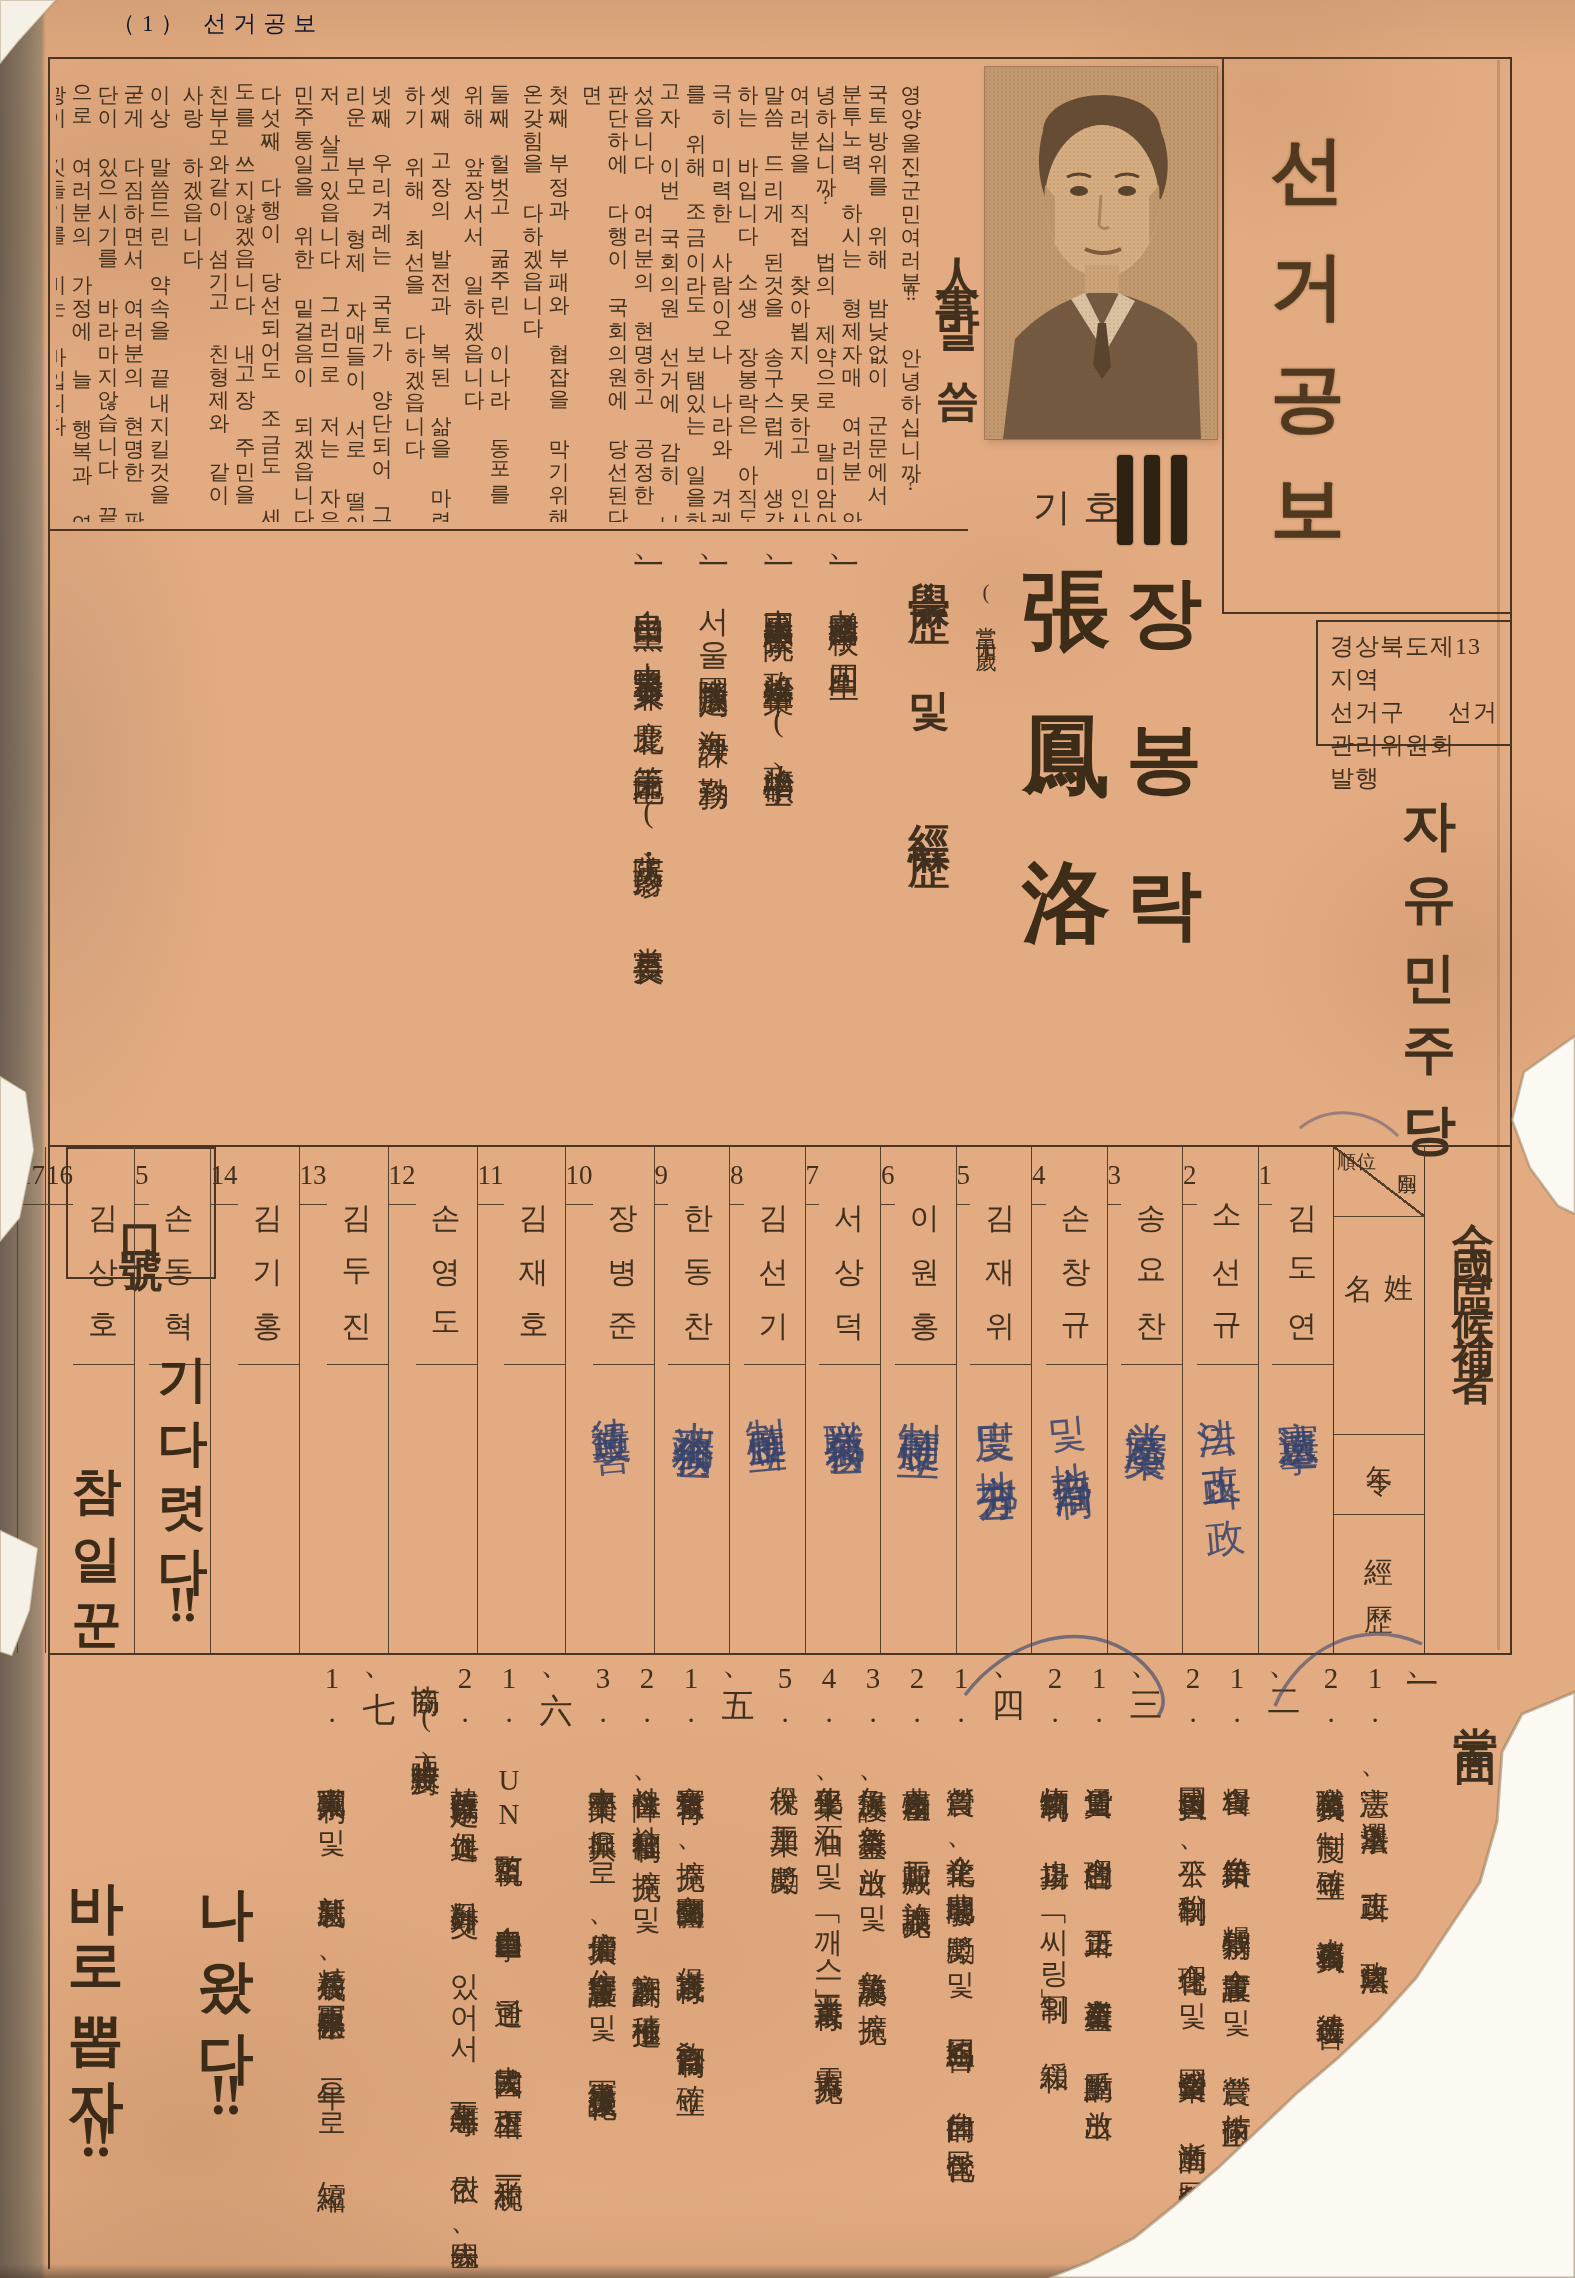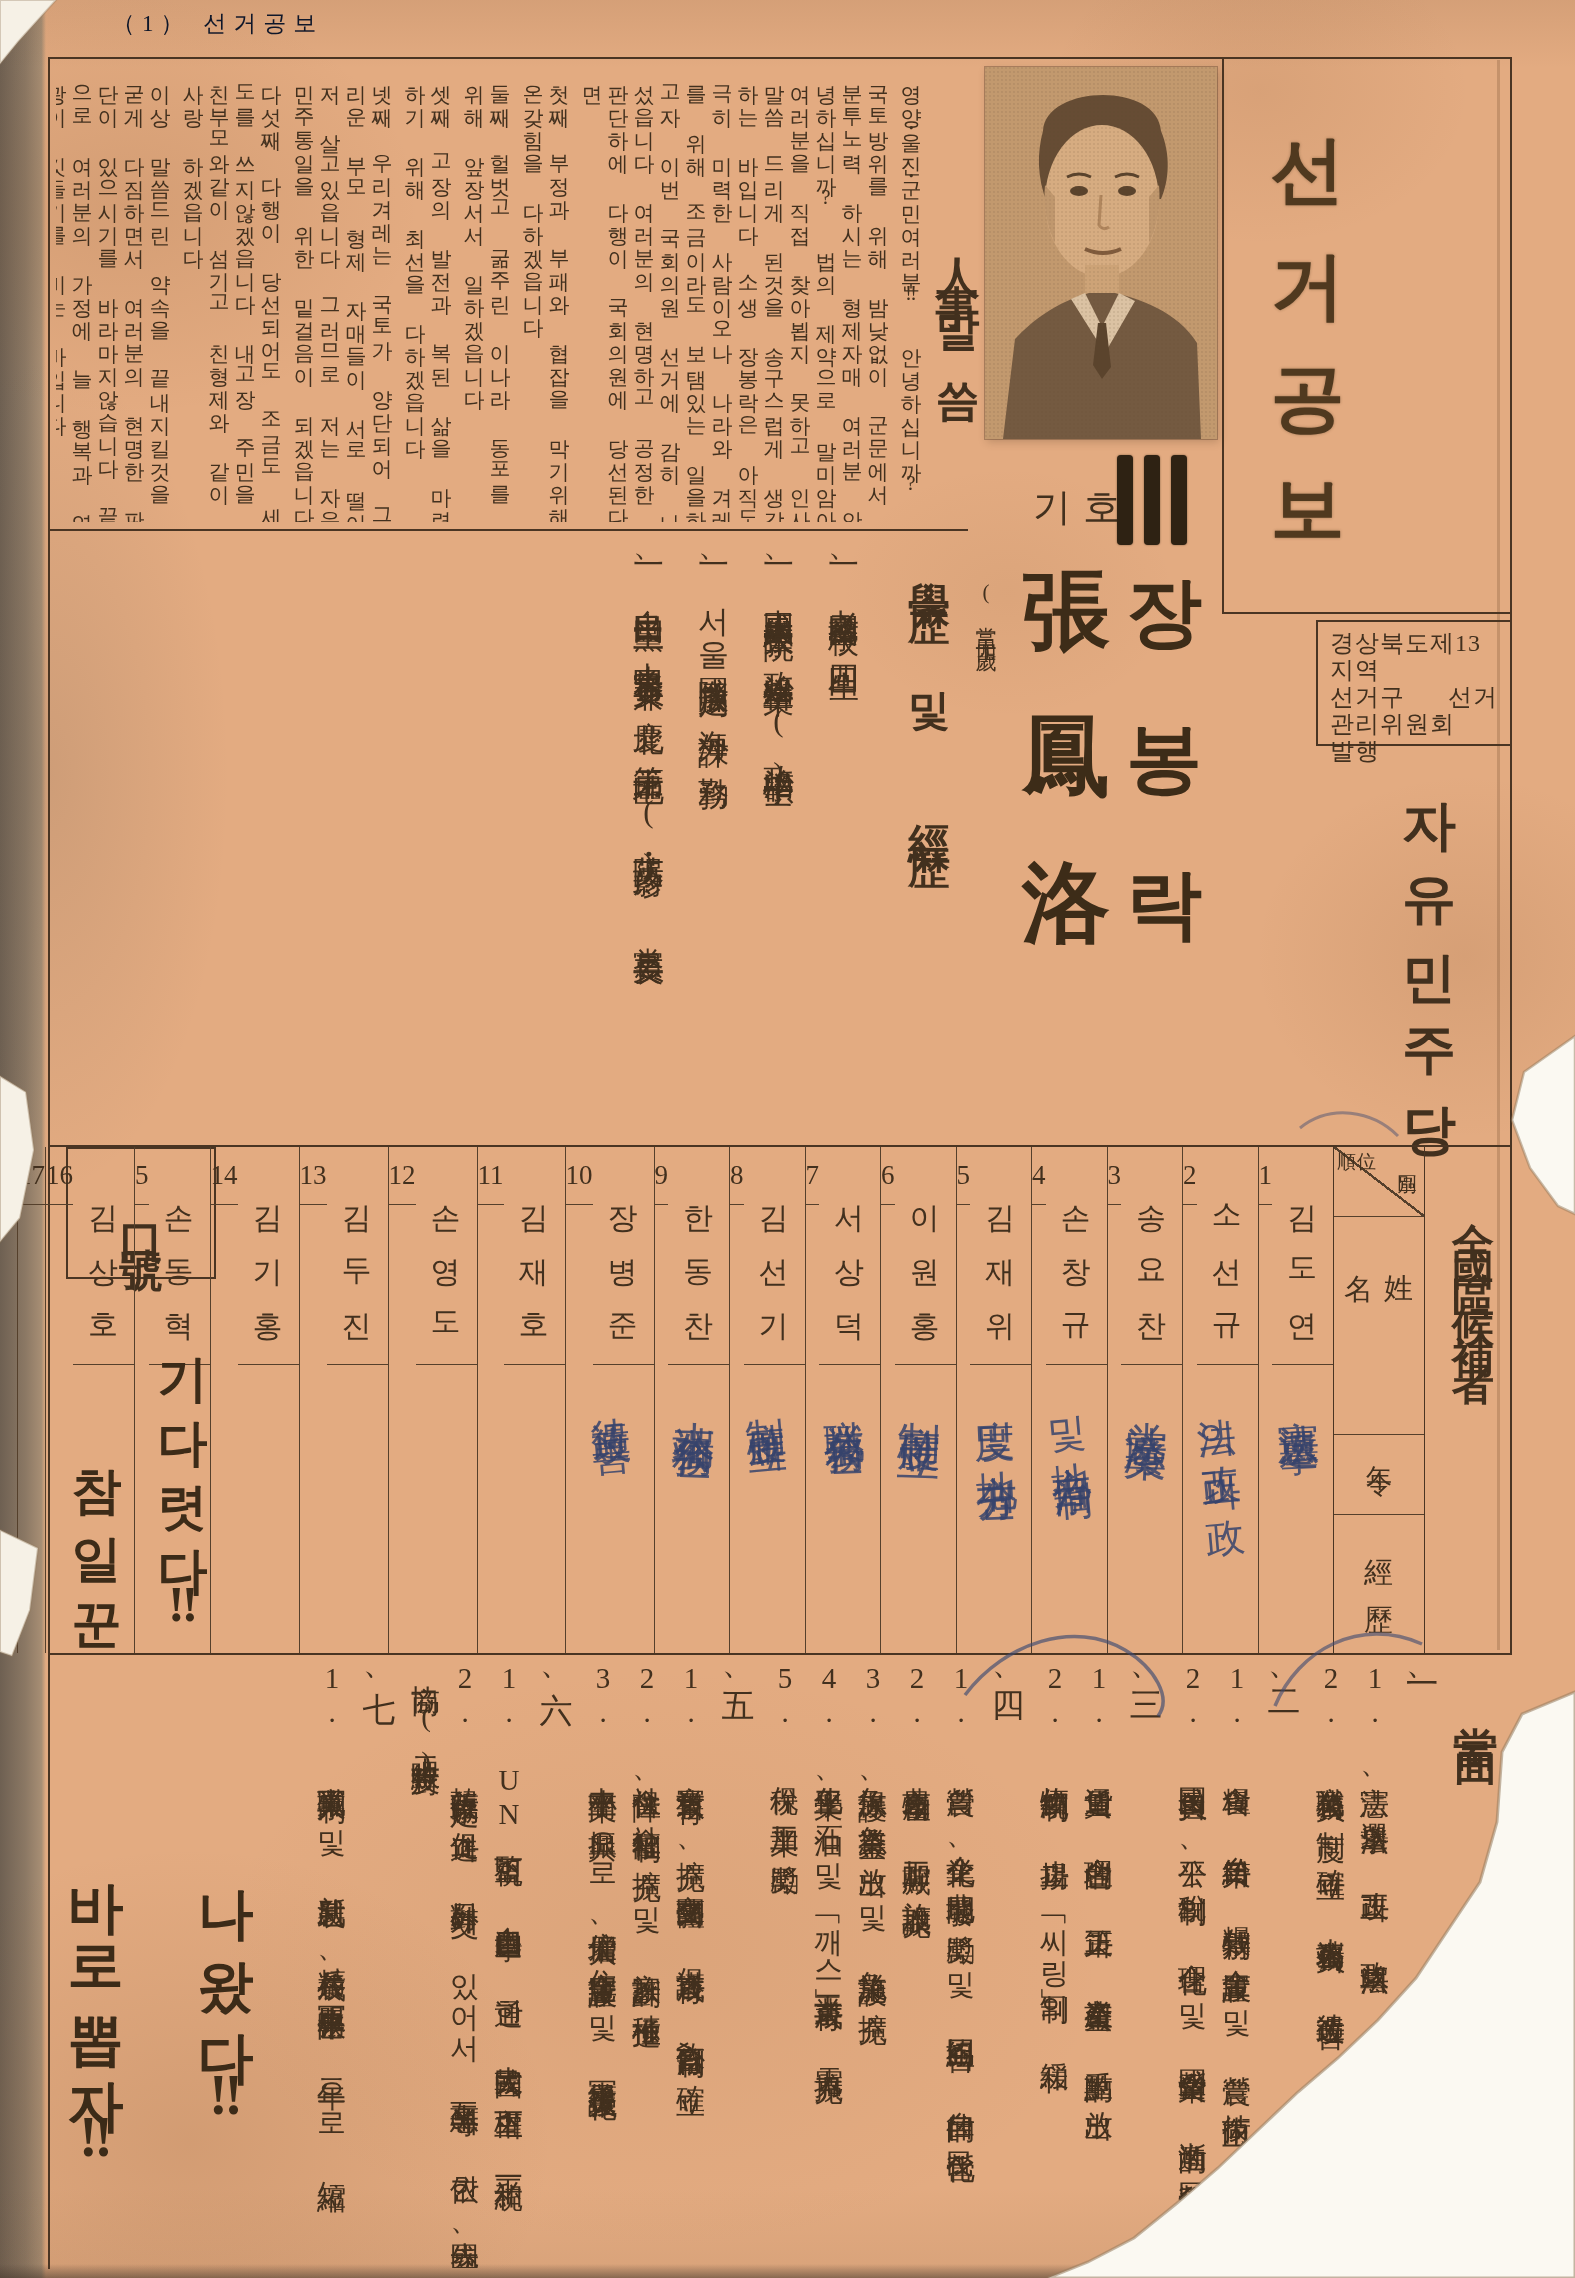--- a/index.html
+++ b/index.html
@@ -34,21 +34,21 @@
 
   .hdr-strip{position:absolute;left:112px;top:8px;font-size:23px;letter-spacing:7px;color:#0f172a;}
 
   
   .title-box{position:absolute;left:1222px;top:57px;width:290px;height:557px;
     border-left:2px solid #4a3523;border-bottom:2px solid #4a3523;}
   .title-chars{position:absolute;left:34px;top:26px;font-size:74px;font-weight:bold;
     letter-spacing:42px;color:#50391f;text-shadow:0 0 3px rgba(80,57,31,.45);}
   .pub-box{position:absolute;left:1316px;top:620px;width:196px;height:126px;
     border:2.5px solid #4a3523;padding:8px 12px 6px 12px;}
-  .pub-line{font-size:24px;line-height:27px;text-align:justify;text-align-last:justify;letter-spacing:1px;}
+  .pub-line{font-size:24px;line-height:33px;text-align:justify;text-align-last:justify;letter-spacing:1px;}
   .party{position:absolute;left:1392px;top:762px;font-size:54px;font-weight:bold;letter-spacing:22px;}
 
   
   .greet-title{position:absolute;left:928px;top:222px;font-size:44px;font-weight:bold;letter-spacing:28px;}
   .greet-flow{position:absolute;left:56px;top:70px;width:868px;height:452px;
     writing-mode:vertical-rl;text-orientation:upright;
     font-size:21px;line-height:26px;letter-spacing:2px;overflow:hidden;}
   .greet-flow p{margin:0;margin-block-end:7px;}
 
   

